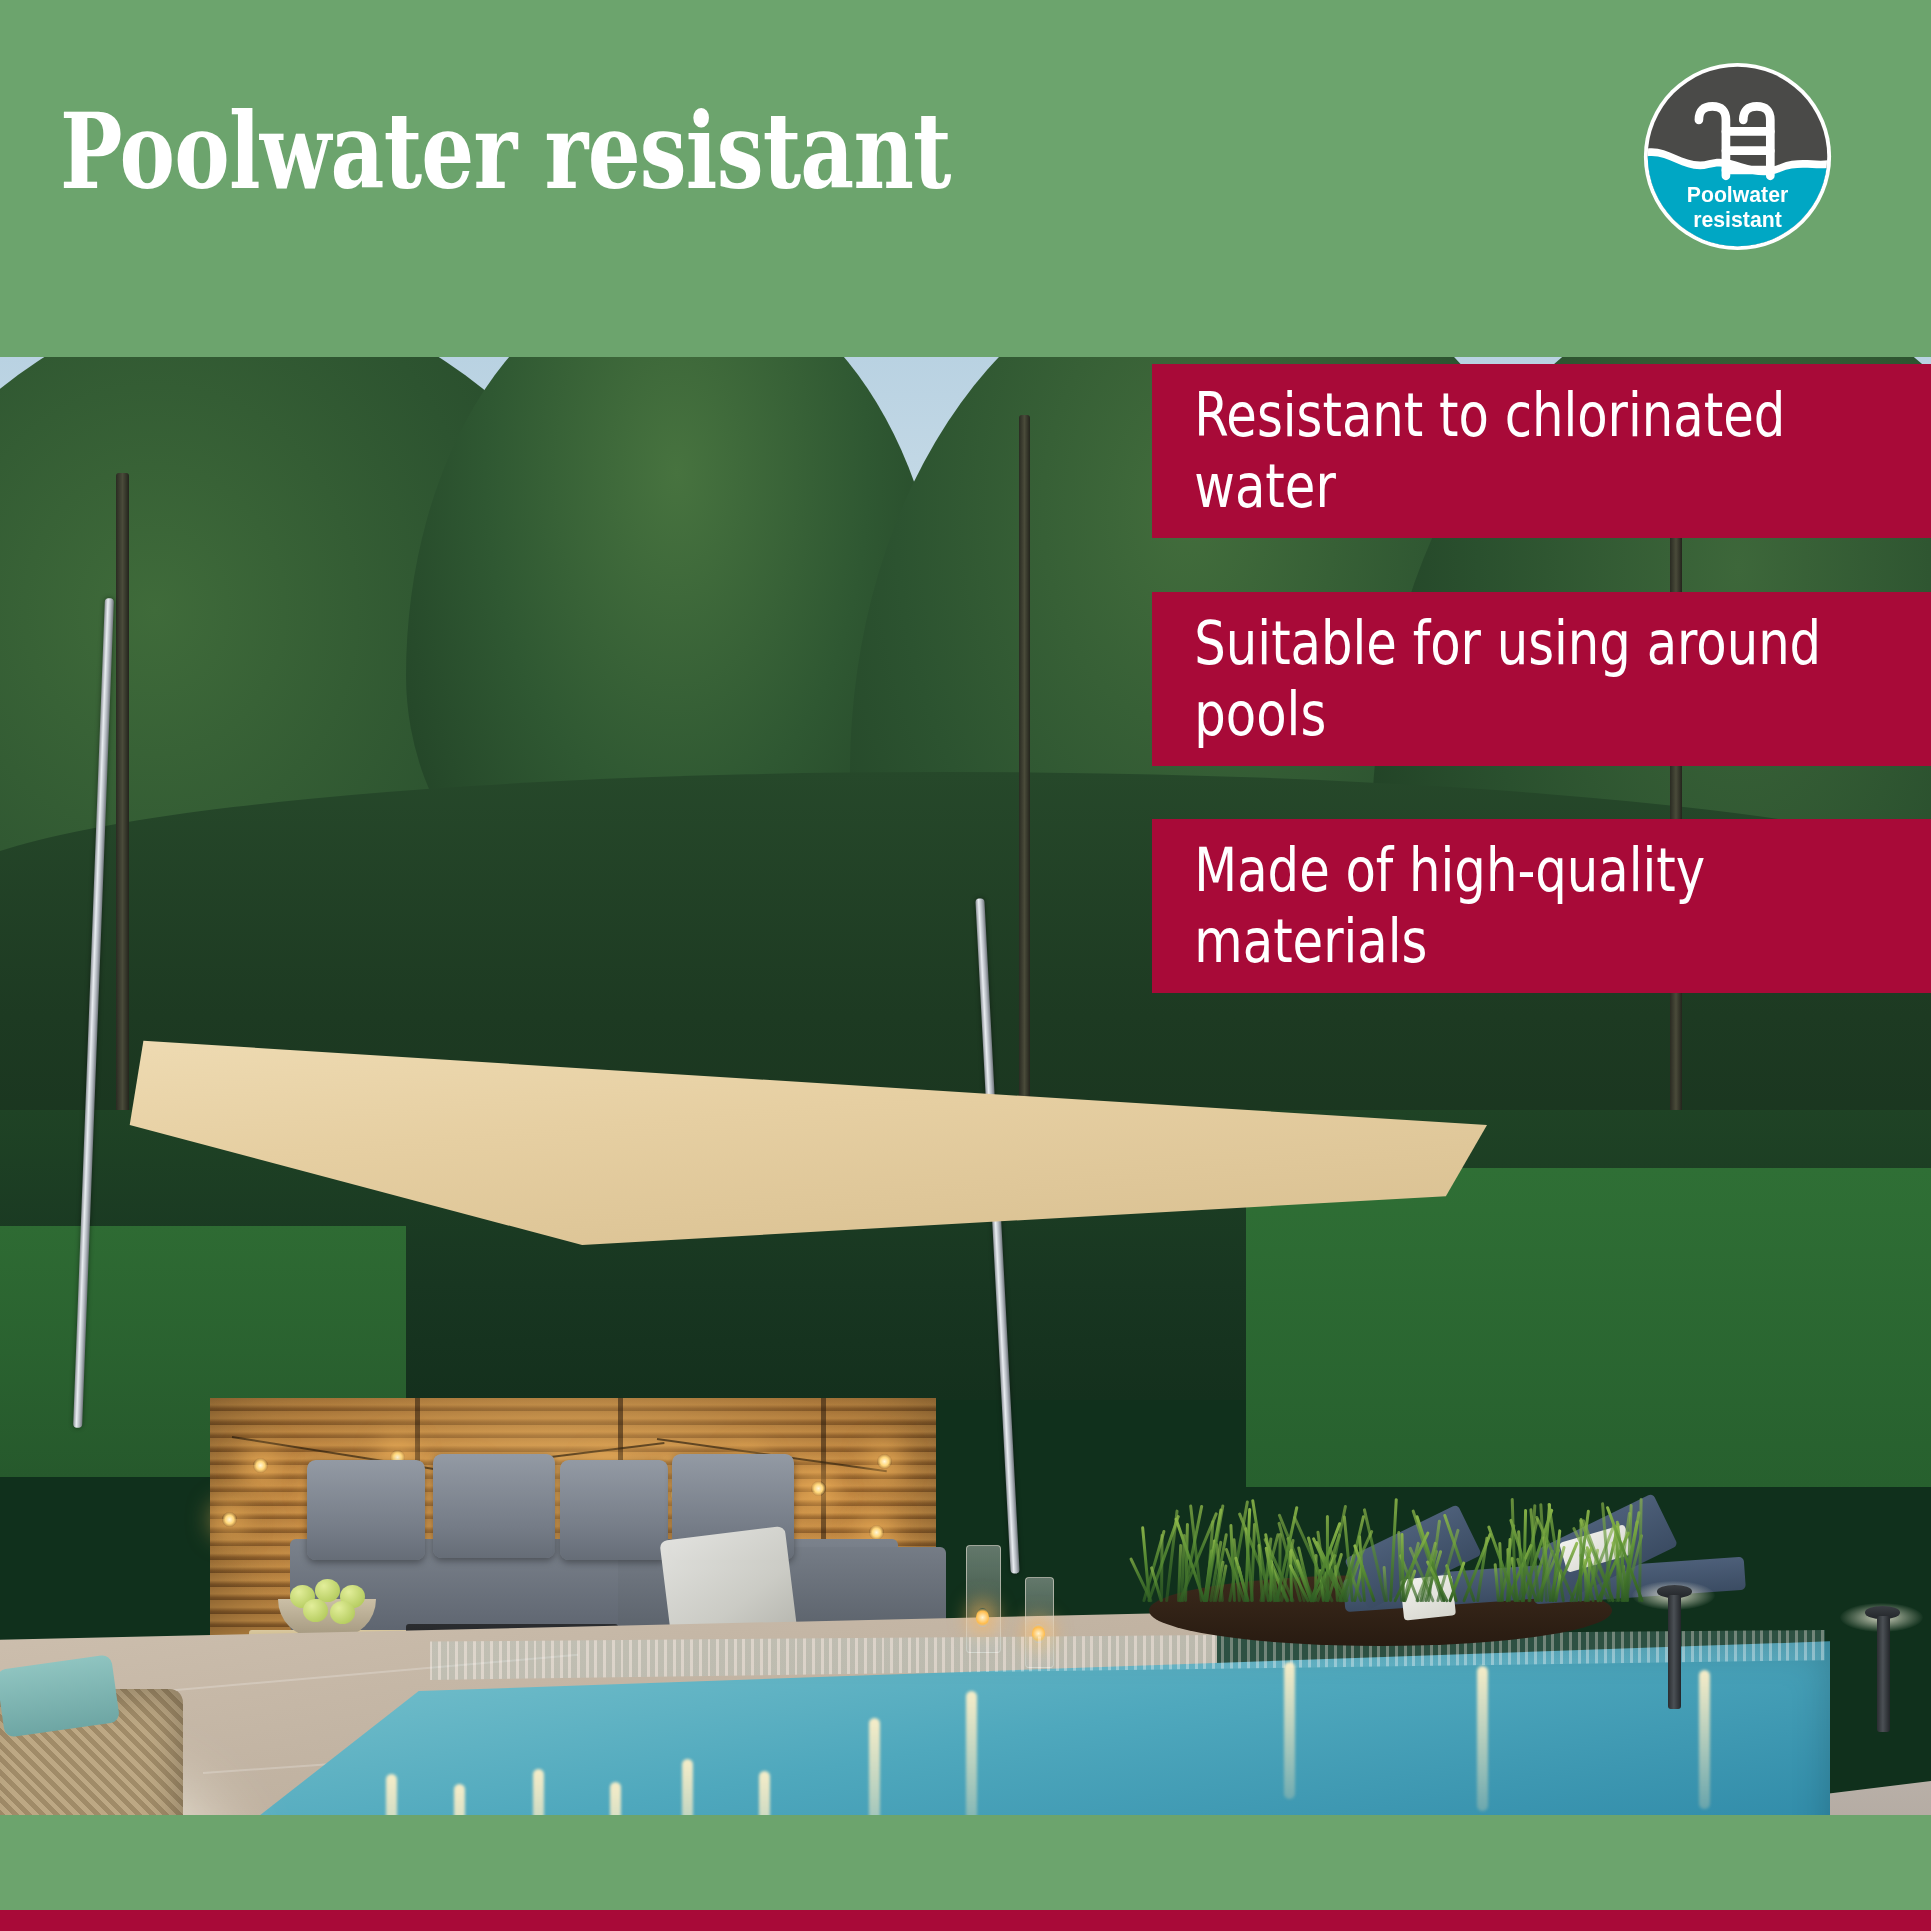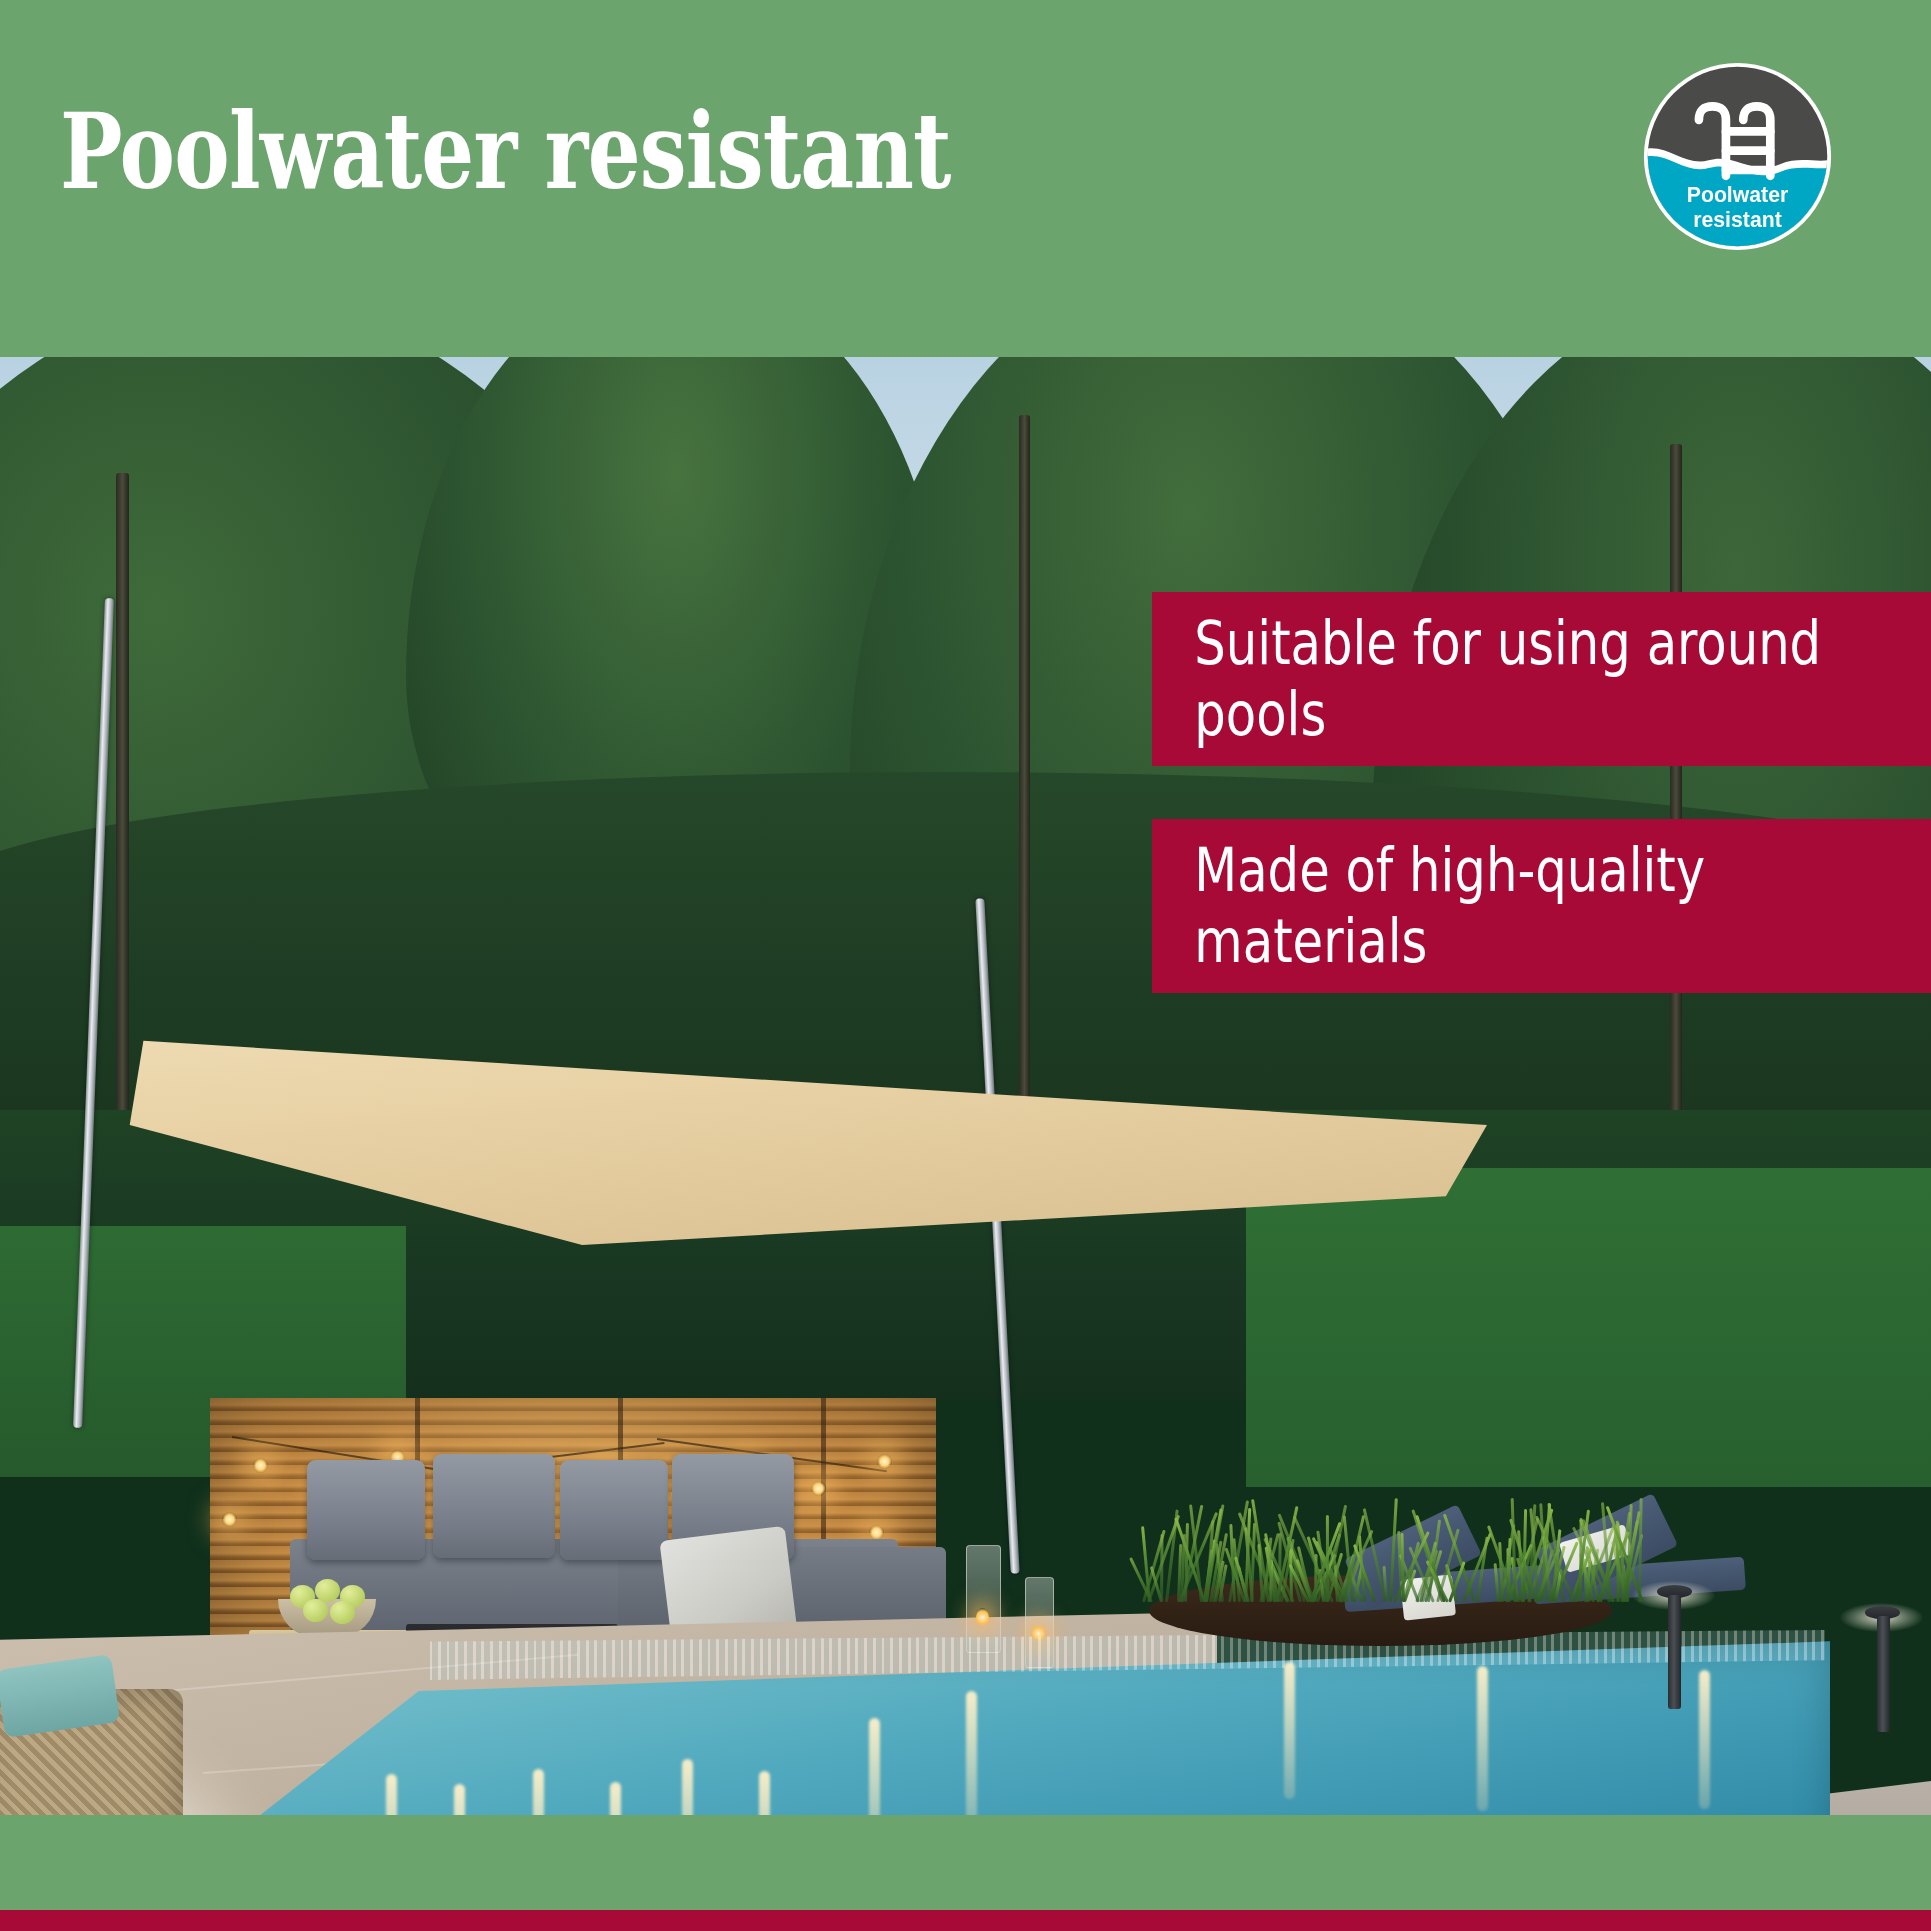--- a/index.html
+++ b/index.html
@@ -474,20 +474,23 @@
         <div class="tuft" style="left: 254px; height: 78px; transform: rotate(25.844deg); opacity: 0.91;"></div>
         <div class="tuft" style="left: 185px; height: 99px; transform: rotate(11.7755deg); opacity: 0.66;"></div>
         <div class="tuft" style="left: 470px; height: 100px; transform: rotate(-4.60842deg); opacity: 0.65;"></div>
         <div class="tuft" style="left: 170px; height: 85px; transform: rotate(20.4057deg); opacity: 0.99;"></div>
         <div class="tuft" style="left: 309px; height: 43px; transform: rotate(20.1814deg); opacity: 0.99;"></div>
         <div class="tuft" style="left: 168px; height: 42px; transform: rotate(-26.5306deg); opacity: 0.88;"></div>
         <div class="tuft" style="left: 280px; height: 62px; transform: rotate(14.1422deg); opacity: 0.76;"></div>
       </div>
   </div>
 
+  <div class="callout" id="callout-1">
+    <p>Resistant to chlorinated water</p>
+  </div>
   <div class="callout" id="callout-2">
     <p>Suitable for using around pools</p>
   </div>
   <div class="callout" id="callout-3">
     <p>Made of high-quality materials</p>
   </div>
 
   <div class="footer-green"></div>
   <div class="footer-red"></div>
 </div>

